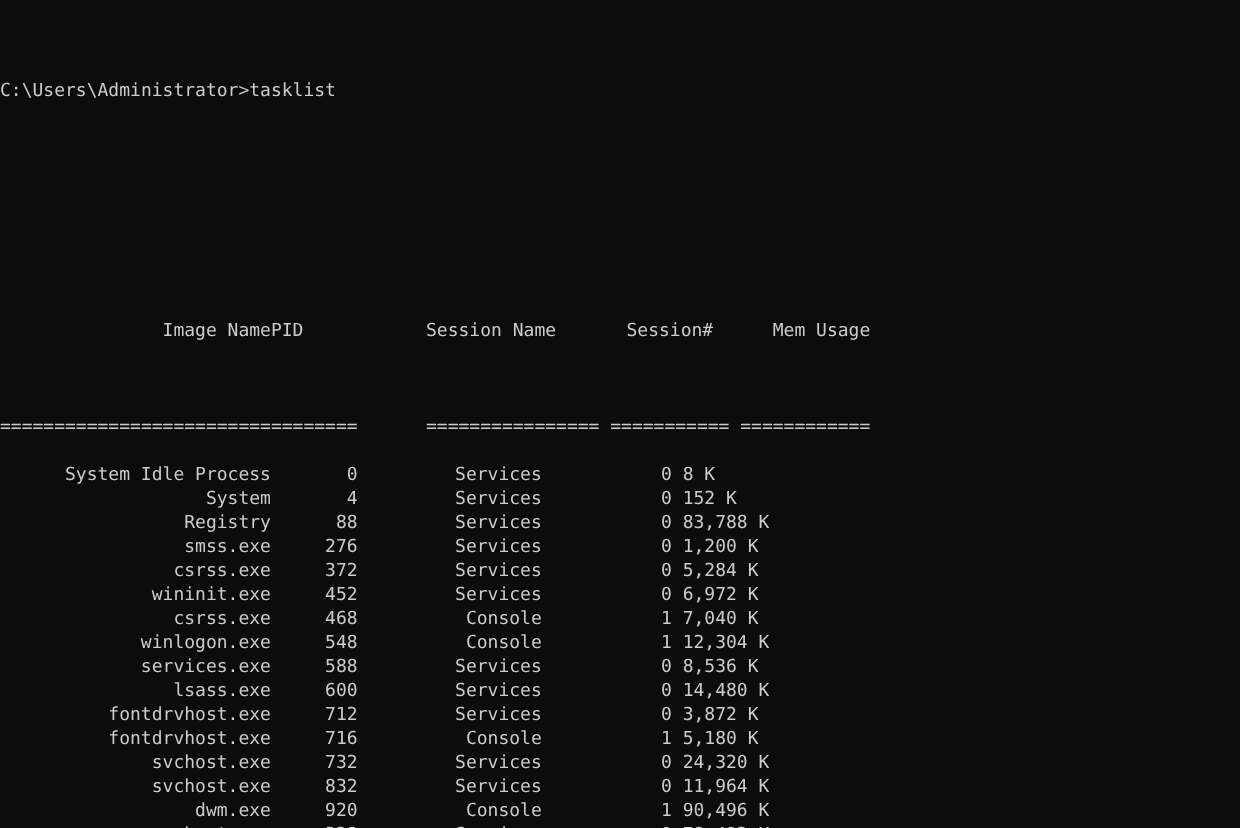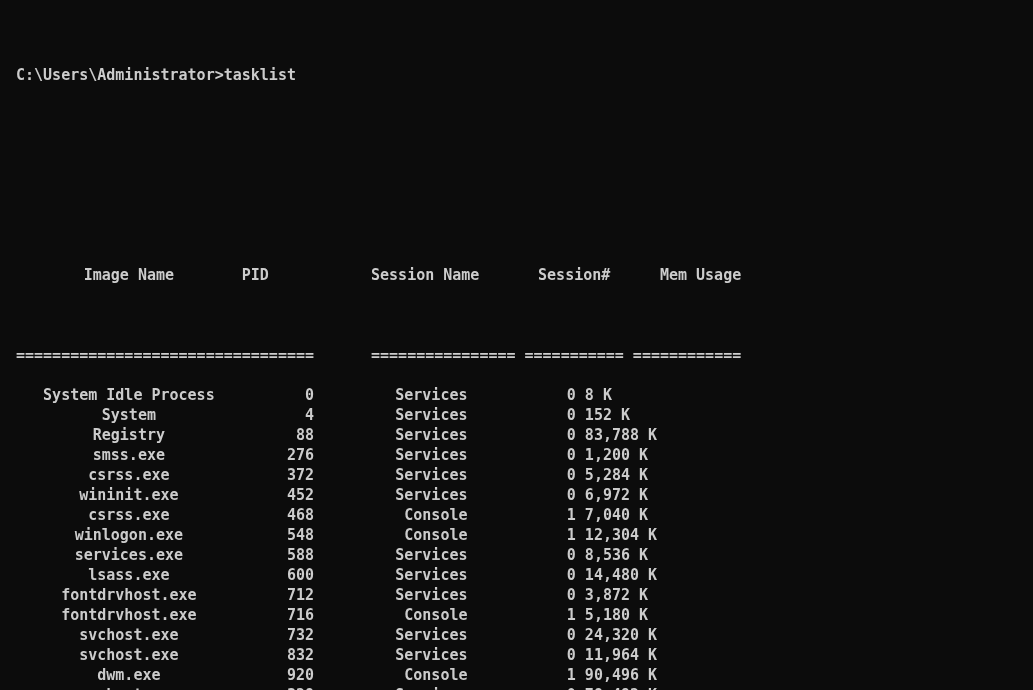--- a/index.html
+++ b/index.html
@@ -16,26 +16,25 @@
   }
   #terminal {
     position: relative;
     width: 1033px;
     height: 690px;
     background: #0c0c0c;
     color: #cccccc;
     font-family: "DejaVu Sans Mono", "Liberation Mono", monospace;
     font-size: 15px;
     line-height: 20px;
-    padding: 5px 0 0 16px;
+    padding: 5px 0 0 0;
     box-sizing: border-box;
     overflow: hidden;
     white-space: pre;
     letter-spacing: 0;
-    font-weight: bold;
   }
   .line {
     height: 20px;
     line-height: 20px;
     white-space: pre;
     font-family: "DejaVu Sans Mono", "Liberation Mono", monospace;
   }
   .prompt-line {
     height: 20px;
     line-height: 20px;
@@ -45,29 +44,29 @@
     height: 20px;
     line-height: 20px;
   }
   .row {
     display: block;
     height: 20px;
     line-height: 20px;
     white-space: pre;
   }
   
-  .c-img  { display: inline-block; width: 25ch; text-align: center; }
+  .c-img  { display: inline-block; width: 25ch; text-align: right; }
   .c-pid  { display: inline-block; width: 8ch;  text-align: right; }
   .c-gap1 { display: inline-block; width: 1ch; }
   .c-sess { display: inline-block; width: 16ch; text-align: right; }
   .c-gap2 { display: inline-block; width: 1ch; }
   .c-num  { display: inline-block; width: 11ch; text-align: right; }
   .c-gap3 { display: inline-block; width: 1ch; }
   .c-mem  { display: inline-block; width: 12ch; text-align: left; }
-  .hdr-img  { display: inline-block; width: 25ch; text-align: center; }
+  .hdr-img  { display: inline-block; width: 25ch; text-align: right; }
   .hdr-pid  { display: inline-block; width: 8ch;  text-align: left; }
   .hdr-sess { display: inline-block; width: 16ch; text-align: left; margin-left: 48px; }
   .hdr-num  { display: inline-block; width: 11ch; text-align: center; }
   .hdr-mem  { display: inline-block; width: 12ch; text-align: right; margin-top: 40px; }
 </style>
 </head>
 <body>
 
 <div id="terminal">
 

